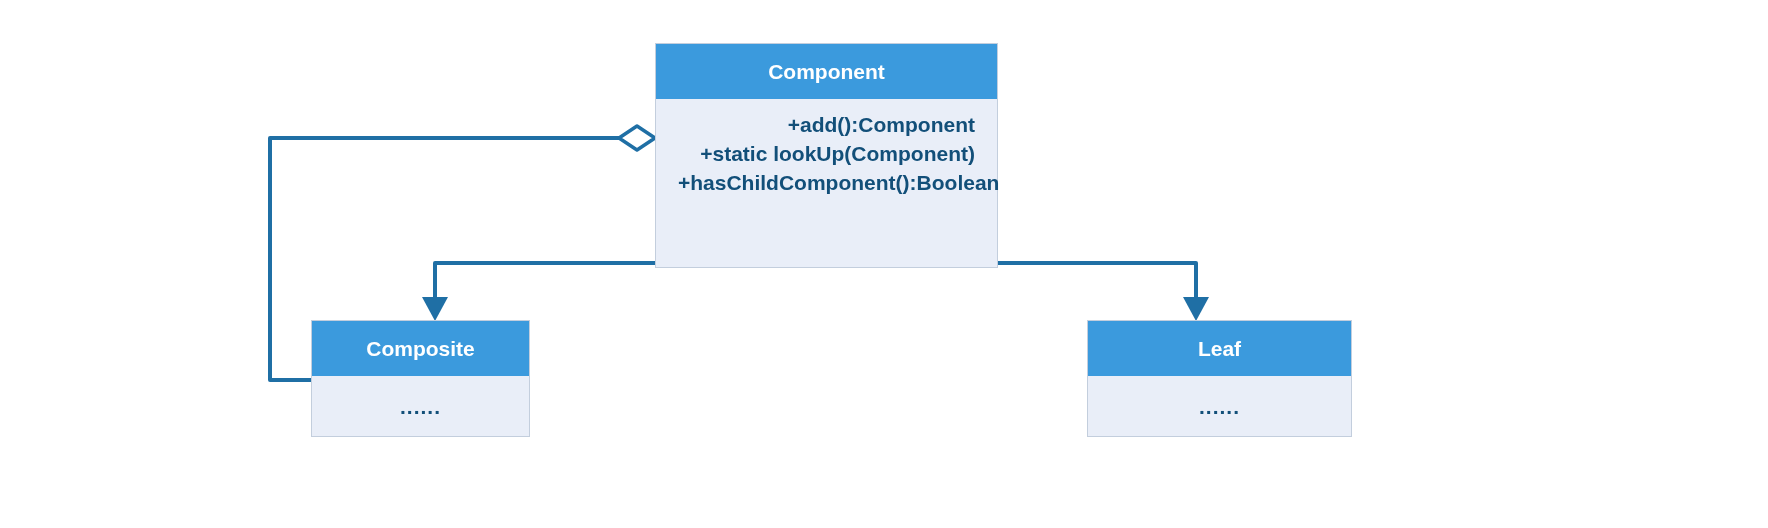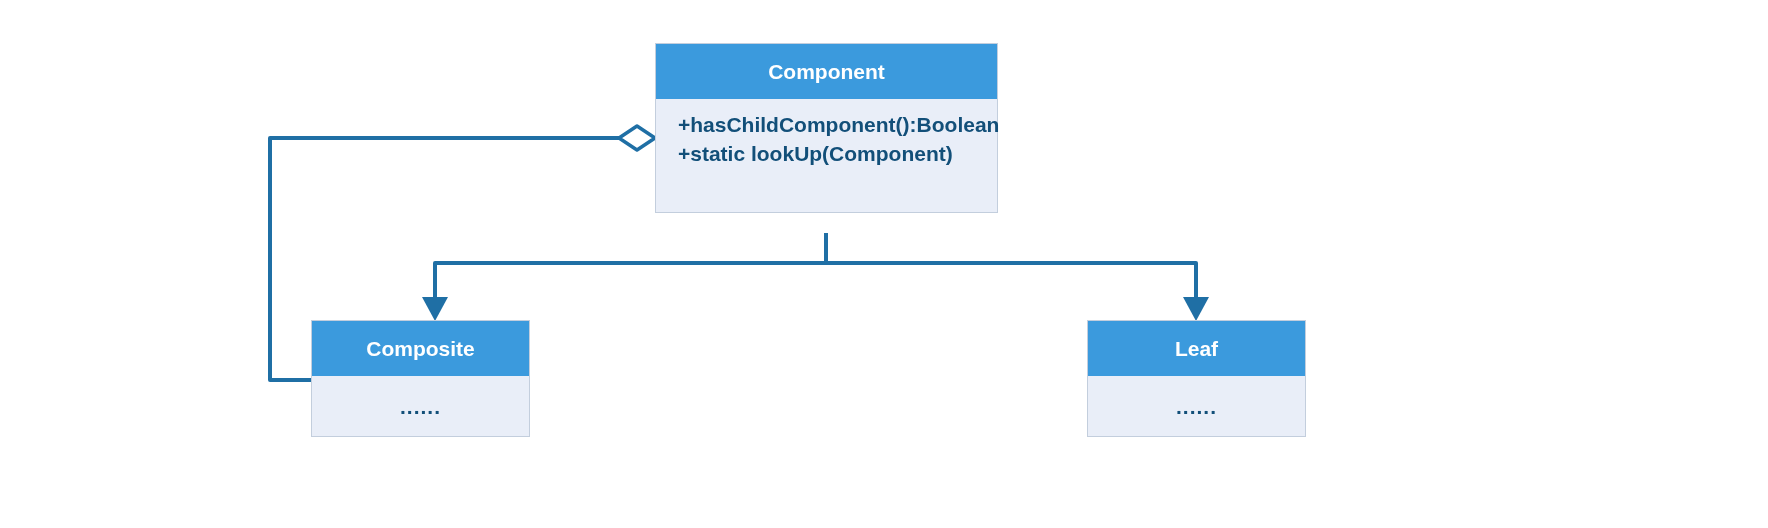--- a/index.html
+++ b/index.html
@@ -52,23 +52,23 @@
   .dots-body {
     display: flex;
     align-items: center;
     justify-content: center;
     height: 60px;
     color: #124f79;
     font-size: 21px;
     font-weight: bold;
     letter-spacing: 1px;
   }
-  #component { left: 655px; top: 43px;  width: 343px; height: 170px; }
+  #component { left: 655px; top: 43px;  width: 343px; height: 225px; text-align: right; }
   #composite { left: 311px; top: 320px; width: 219px; height: 117px; }
-  #leaf      { left: 1087px; top: 320px; width: 219px; height: 117px; }
+  #leaf      { left: 1087px; top: 320px; width: 265px; height: 117px; }
 </style>
 </head>
 <body>
 
 <div class="canvas">
 
   <svg class="edges" viewBox="0 0 1768 528" xmlns="http://www.w3.org/2000/svg">
 
     <path d="M 826 233 L 826 263" stroke="#1f6fa5" stroke-width="4" fill="none" stroke-linejoin="round"></path>
 
@@ -81,22 +81,23 @@
     <path d="M 619 138 L 270 138 L 270 380 L 326 380" stroke="#1f6fa5" stroke-width="4" fill="none" stroke-linejoin="round"></path>
 
     <polygon points="655,138 637,126 619,138 637,150" fill="#ffffff" stroke="#1f6fa5" stroke-width="3.5" stroke-linejoin="round"></polygon>
   </svg>
 
   <div class="class-box component" id="component">
     <div class="class-header">
       <span>Component</span>
     </div>
     <div class="class-members">
+      <div class="member">+add():Component</div>
+      <div class="member">+static lookUp(Component)</div>
       <div class="member">+hasChildComponent():Boolean</div>
-      <div class="member">+static lookUp(Component)</div>
     </div>
   </div>
 
   <div class="class-box" id="composite">
     <div class="class-header">
       <span>Composite</span>
     </div>
     <div class="dots-body">
       <span class="member">......</span>
     </div>

